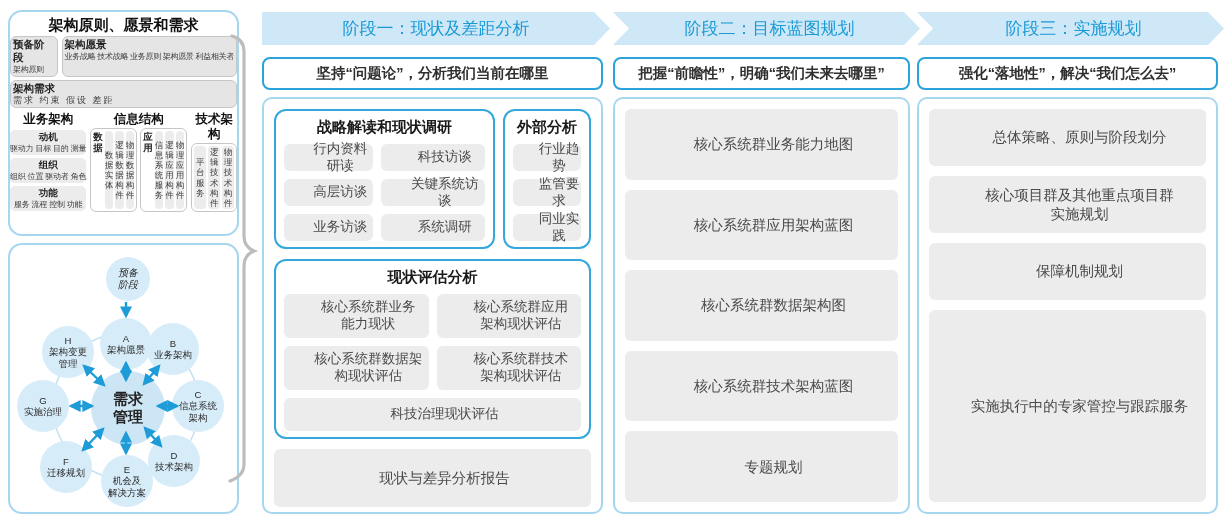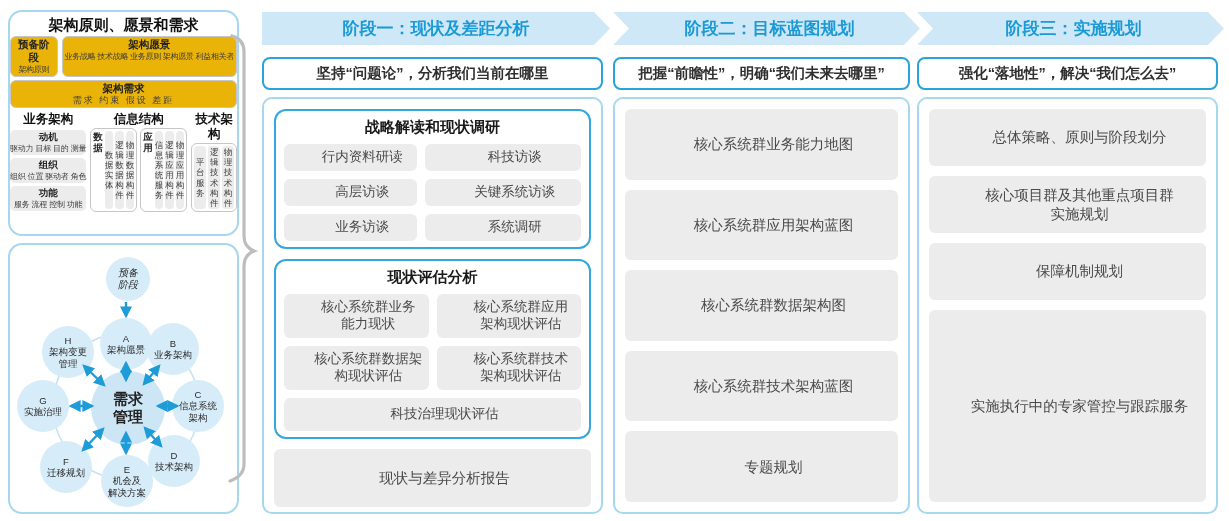--- a/index.html
+++ b/index.html
@@ -6,21 +6,21 @@
   body{width:1229px;height:521px;position:relative;font-family:"Liberation Sans",sans-serif;overflow:hidden;}
   .pre{white-space:pre-line;}
 
   
   .lpanel{position:absolute;left:8px;background:#fff;border:2px solid #a7d7ef;border-radius:14px;box-sizing:border-box;overflow:hidden;}
   #toppanel{top:10px;width:231px;height:226px;padding:4px 0;}
   #admpanel{top:243px;width:231px;height:271px;}
 
   .lp-title{font-size:15px;font-weight:bold;text-align:center;color:#111;line-height:18px;}
   .lp-row1{display:flex;gap:4px;margin-top:2px;}
-  .wbox{border:1px solid #c6c6c6;border-radius:6px;background:#eab308;text-align:center;padding:1px 2px;box-sizing:border-box;}
+  .wbox{border:1px solid #c6c6c6;border-radius:6px;background:#e5e5e5;text-align:left;padding:1px 2px;box-sizing:border-box;}
   .wb-t{font-weight:bold;font-size:10.5px;color:#222;line-height:13px;}
   .wb-i{font-size:8px;color:#3c3c3c;white-space:nowrap;letter-spacing:-0.3px;line-height:11px;}
   .pre-box{width:56px;}
   .vision-box{flex:1;}
   .req-box{margin-top:3px;}
   .req-box .wb-i{letter-spacing:2px;font-size:9px;}
 
   .lp-arch{display:flex;gap:4px;margin-top:4px;}
   .col-t{font-weight:bold;font-size:12.5px;text-align:center;color:#111;line-height:15px;}
   .bizcol{width:86px;display:flex;flex-direction:column;gap:3px;}
@@ -41,21 +41,21 @@
   .node{width:52px;height:52px;font-size:9.5px;}
   .prec{width:44px;height:44px;font-size:10px;left:96px;top:12px;font-style:italic;}
   .centerc{width:74px;height:74px;left:81px;top:126px;font-size:15px;font-weight:bold;background:#cde6f6;color:#222;}
   #arrows{z-index:2;}
 
   
   #brace{position:absolute;left:225px;top:30px;}
 
   
   .banner-seg{position:absolute;top:12px;height:33px;background:#cfe8f7;display:flex;align-items:center;justify-content:center;}
-  .banner-txt{color:#1b9ad6;font-weight:bold;font-size:17px;}
+  .banner-txt{color:#1b9ad6;font-weight:normal;font-size:17px;}
   #seg1{left:262px;width:348px;clip-path:polygon(0 0,calc(100% - 16px) 0,100% 50%,calc(100% - 16px) 100%,0 100%);}
   #seg2{left:613px;width:301px;clip-path:polygon(0 0,calc(100% - 16px) 0,100% 50%,calc(100% - 16px) 100%,0 100%,16px 50%);padding-left:6px;}
   #seg3{left:917px;width:301px;clip-path:polygon(0 0,calc(100% - 16px) 0,100% 50%,calc(100% - 16px) 100%,0 100%,16px 50%);padding-left:6px;}
 
   .stmt{position:absolute;top:57px;height:33px;background:#fff;border:2px solid #2aa3da;border-radius:8px;display:flex;align-items:center;justify-content:center;font-weight:bold;font-size:14.5px;color:#2f2f2f;box-sizing:border-box;}
   #st1{left:262px;width:341px;}
   #st2{left:613px;width:297px;}
   #st3{left:917px;width:301px;}
 
   
@@ -227,20 +227,28 @@
       <div class="bb-title">战略解读和现状调研</div>
       <div class="sgrid">
         <div class="pill">行内资料研读</div>
         <div class="pill">科技访谈</div>
         <div class="pill">高层访谈</div>
         <div class="pill">关键系统访谈</div>
         <div class="pill">业务访谈</div>
         <div class="pill">系统调研</div>
       </div>
     </div>
+    <div class="bluebox ext">
+      <div class="bb-title">外部分析</div>
+      <div class="ext-items">
+        <div class="pill">行业趋势</div>
+        <div class="pill">监管要求</div>
+        <div class="pill">同业实践</div>
+      </div>
+    </div>
   </div>
   <div class="bluebox assessment">
     <div class="bb-title">现状评估分析</div>
     <div class="agrid">
       <div class="pill">核心系统群业务
 能力现状</div>
       <div class="pill">核心系统群应用
 架构现状评估</div>
       <div class="pill">核心系统群数据架
 构现状评估</div>

